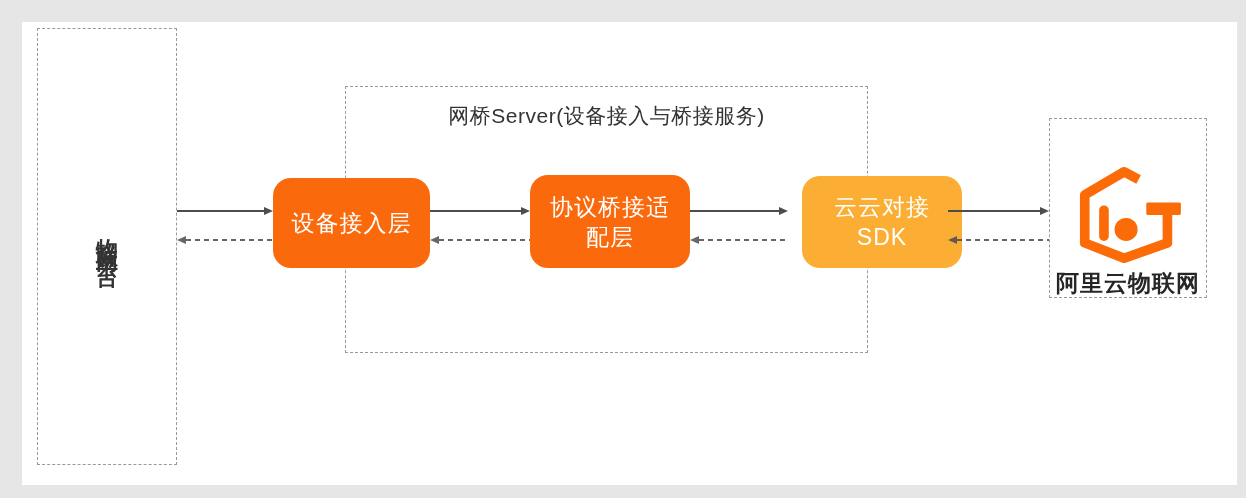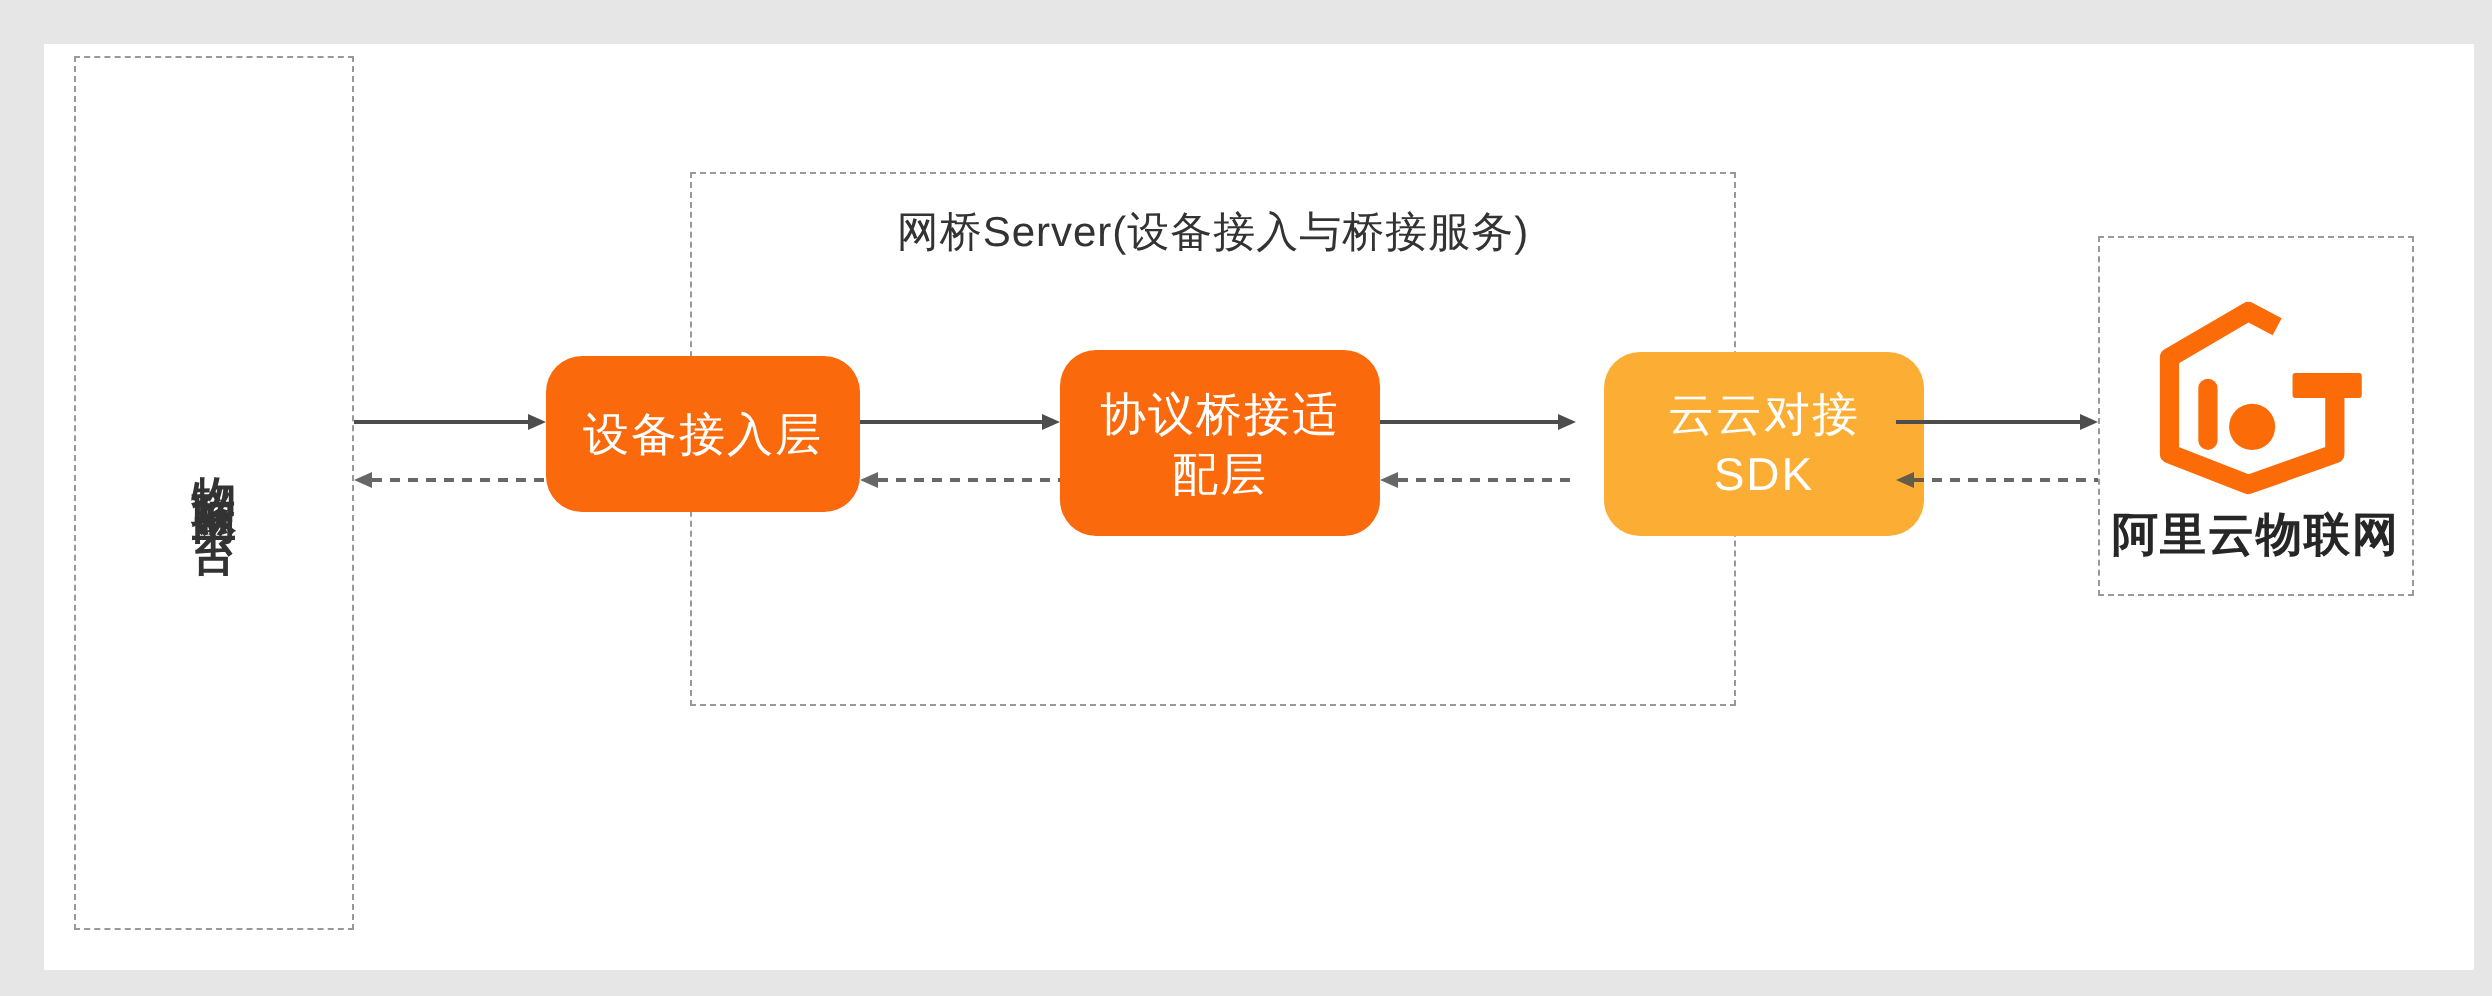--- a/index.html
+++ b/index.html
@@ -16,41 +16,41 @@
   .dbox {
     position:absolute;
     border:1px dashed var(--dash-border,#999);
     box-sizing:border-box;
     background:transparent;
   }
   .left-box  { left:15px;  top:6px;   width:140px; height:437px;
                display:flex; align-items:center; justify-content:center; padding-bottom:18px; }
   .mid-box   { left:323px; top:64px;  width:523px; height:267px; }
   .right-box { left:1027px; top:96px; width:158px; height:180px;
-               display:flex; flex-direction:column; align-items:center; justify-content:center;
+               display:flex; flex-direction:column; align-items:center; justify-content:flex-end;
                padding-top:14px; box-sizing:border-box; }
   .vlabel {
     writing-mode:vertical-rl; text-orientation:upright;
     font-size:22px; font-weight:600; letter-spacing:7px;
     color: var(--text-dark,#333);
   }
   .mid-title {
     position:absolute; left:0; top:15px; width:100%;
     text-align:center; font-size:21px; font-weight:400;
     color: var(--text-dark,#333); letter-spacing:0.5px;
   }
   .node {
     position:absolute; border-radius:18px;
     display:flex; flex-direction:column; align-items:center; justify-content:center;
     color: var(--node-text,#fff); font-size:23px; line-height:30px; letter-spacing:1px;
     text-align:center;
   }
   .node.orange { background: var(--node-orange,#fa690c); }
   .node.yellow { background: var(--node-yellow,#fbae33); }
-  .node-1 { left:251px; top:156px; width:157px; height:78px; }
+  .node-1 { left:251px; top:156px; width:157px; height:90px; }
   .node-2 { left:508px; top:153px; width:160px; height:93px; }
   .node-3 { left:766px; top:154px; width:160px; height:92px;margin-left:14px; }
   .arr { position:absolute; height:2px; }
   .arr.solid { background: var(--arrow,#4d4d4d); }
   .arr.solid::after {
     content:""; position:absolute; right:-9px; top:-3px;
     border-top:4px solid transparent; border-bottom:4px solid transparent;
     border-left:9px solid var(--arrow,#4d4d4d);
   }
   .arr.dashed {

